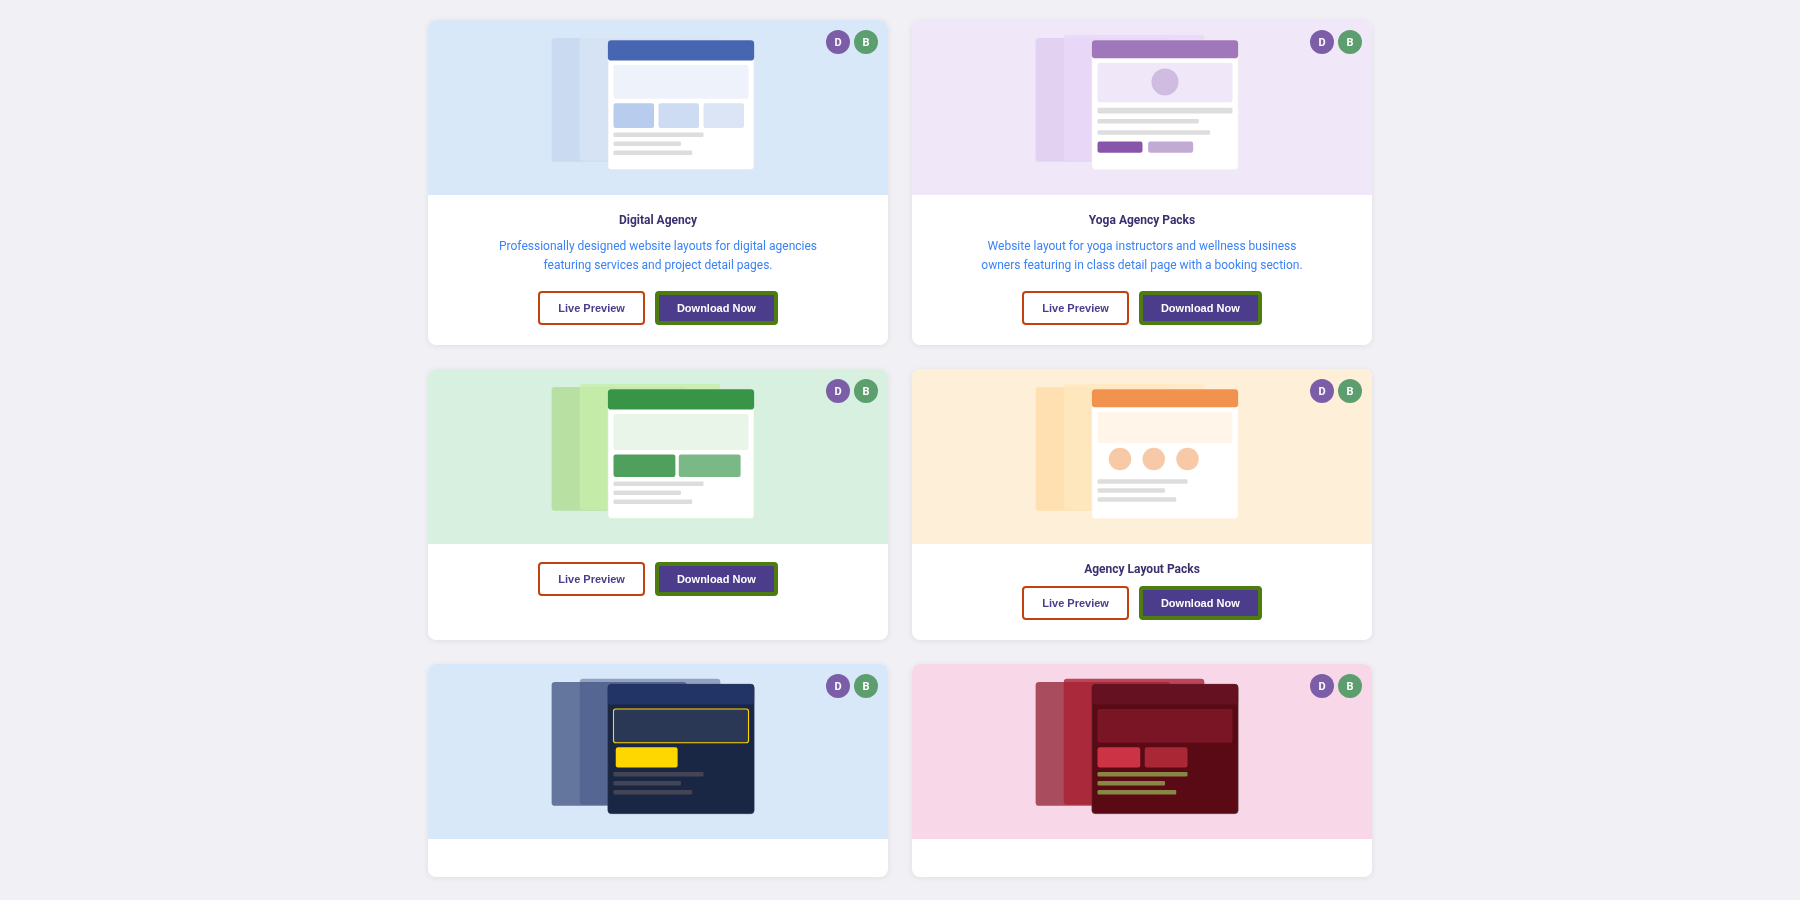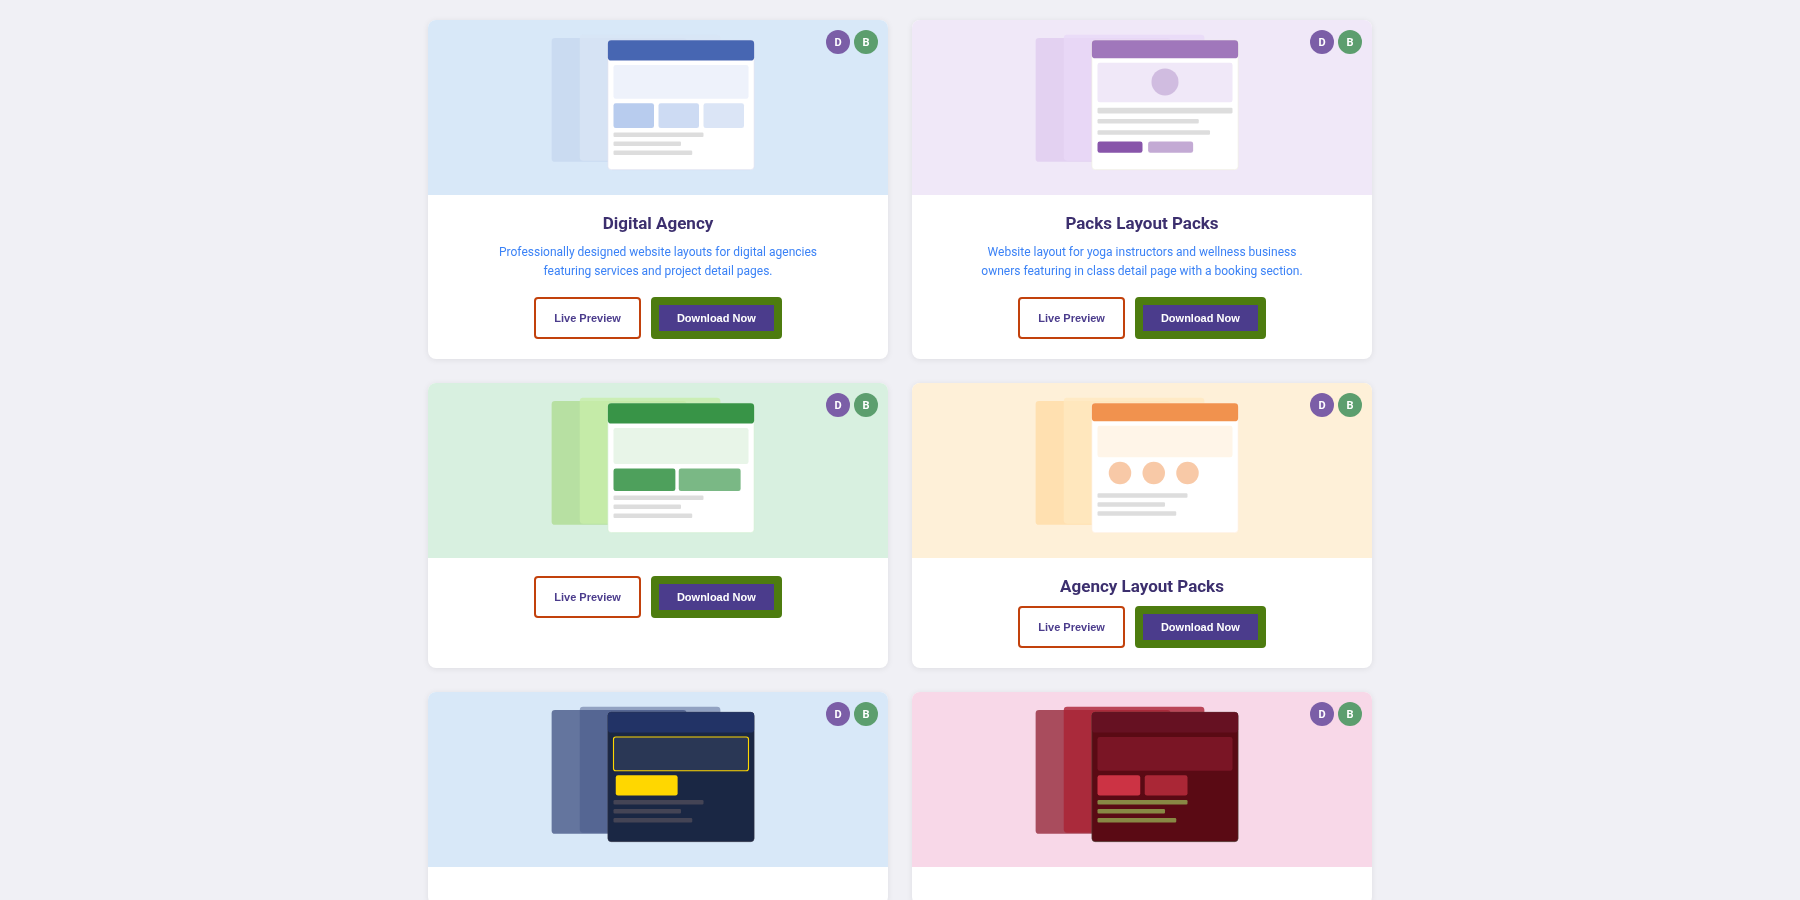--- a/index.html
+++ b/index.html
@@ -62,21 +62,21 @@
       color: #fff;
     }
     .badge-d { background: #7b5ea7; }
     .badge-b { background: #5c9e6e; }
 
     .card-body {
       padding: 18px 24px 20px;
       text-align: center;
     }
     .card-title {
-      font-size: 17px;
+      font-size: 12px;
       font-weight: 700;
       color: #3c2f6e;
       margin-bottom: 10px;
     }
     .card-desc {
       font-size: 12px;
       color: #3b82f6;
       line-height: 1.6;
       margin-bottom: 16px;
       max-width: 340px;
@@ -93,21 +93,21 @@
       border: 2px solid #c2410c;
       border-radius: 4px;
       background: #fff;
       color: #4b3c8c;
       font-size: 11px;
       font-weight: 600;
       cursor: pointer;
     }
     .btn-download {
       padding: 7px 18px;
-      border: 8px solid #4d7c0f;
+      border: 4px solid #4d7c0f;
       border-radius: 4px;
       background: #4b3c8c;
       color: #fff;
       font-size: 11px;
       font-weight: 600;
       cursor: pointer;
     }
     
     .bg-digital { background: #d8e8f8; }
     .bg-yoga { background: #f0e8f8; }
@@ -175,21 +175,21 @@
     </svg>
   
         </div>
       </div>
       <div class="card-badges">
         <div class="badge-icon badge-d">D</div>
         <div class="badge-icon badge-b">B</div>
       </div>
     </div>
     <div class="card-body">
-      <div class="card-title">Packs Layout Packs</div>
+      <div class="card-title">Yoga Agency Packs</div>
       <div class="card-desc">Website layout for yoga instructors and wellness business owners featuring in class detail page with a booking section.</div>
       <div class="card-actions">
         <button class="btn-preview">Live Preview</button>
         <button class="btn-download">Download Now</button>
       </div>
     </div>
   </div>
     <div class="card">
     <div class="card-image-wrapper">
       <div class="card-image-bg bg-landscaping">

